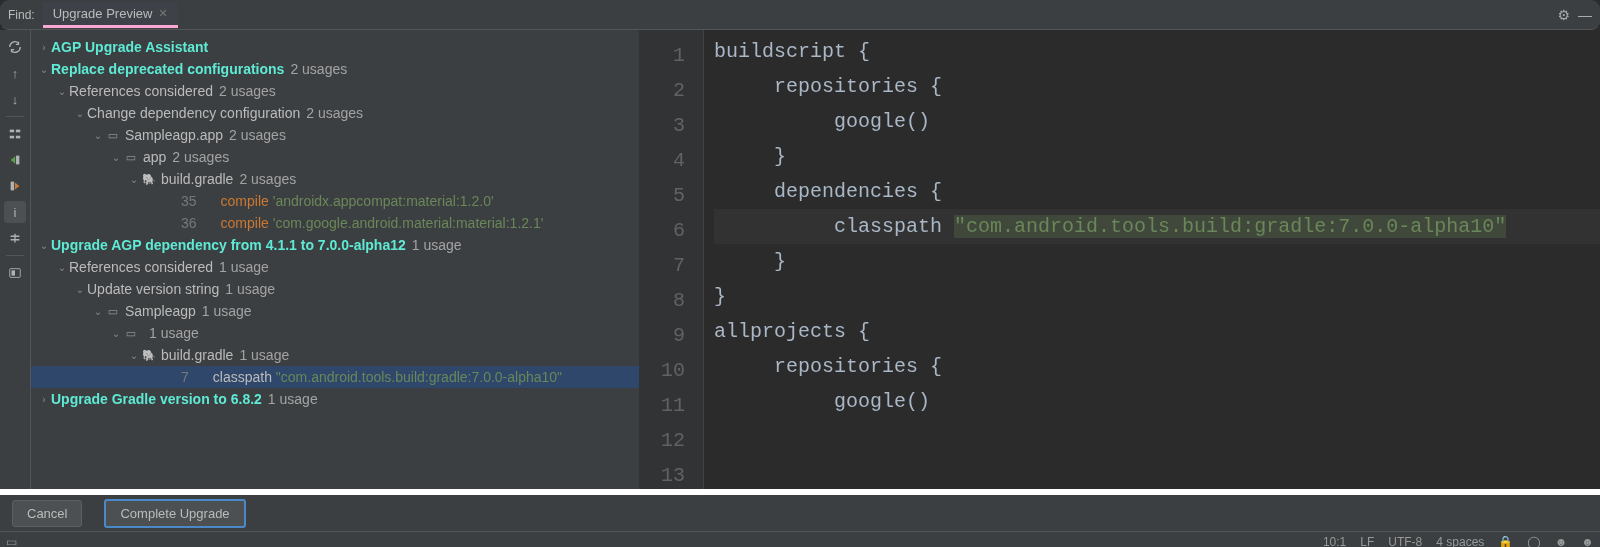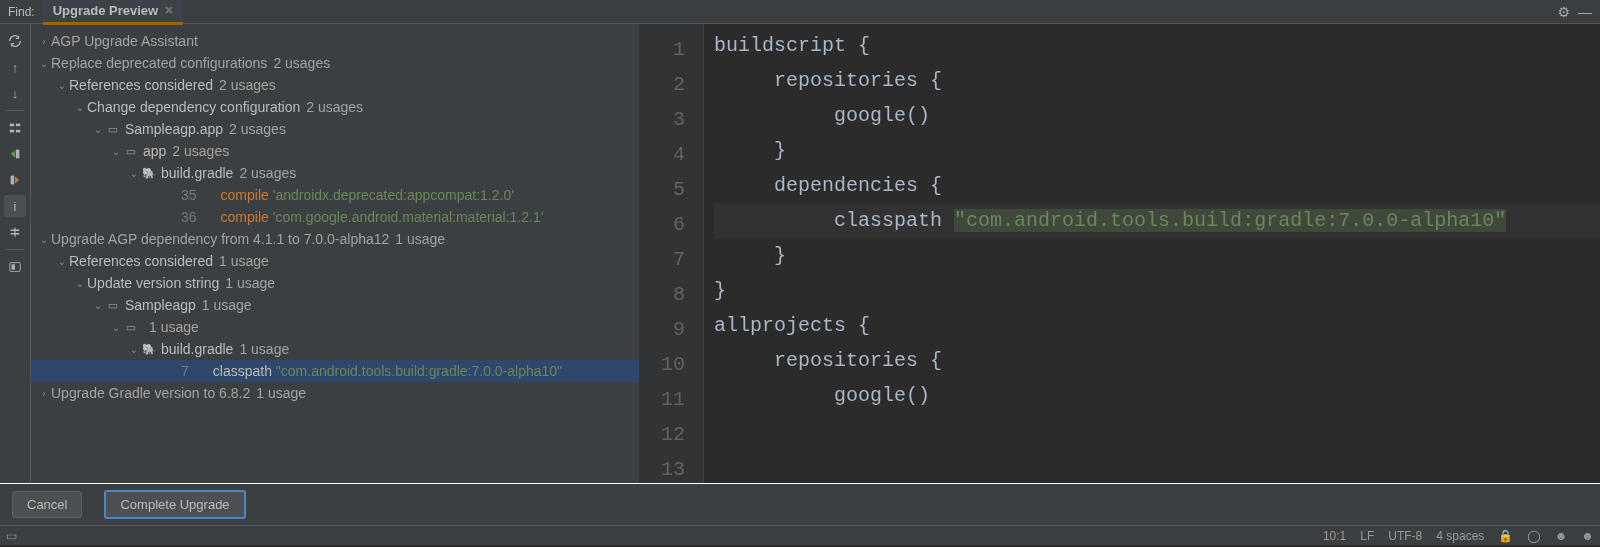--- a/index.html
+++ b/index.html
@@ -6,38 +6,38 @@
     body {
       font-family: -apple-system, "Segoe UI", Arial, sans-serif;
       background: #2b2b2b;
       color: #bbbbbb;
       font-size: 13px;
       overflow: hidden;
       width: 1600px;
       height: 547px;
     }
     .find-bar {
-      height: 24px;
+      height: 30px;
       background: #3c3f41;
       display: flex;
       align-items: center;
       border-bottom: 1px solid #515658;
       position: relative;
+      border-radius: 9px;
     }
     .find-label { padding: 0 8px; color: #bbbbbb; font-size: 12px; }
     .tab {
       padding: 4px 10px;
       background: rgba(70, 80, 100, 0.2);
       color: #bbbbbb;
-      border-bottom: 3px solid #a16207;
+      border-bottom: 3px solid #f9a8d4;
       font-size: 13px;
       display: flex;
       align-items: center;
       gap: 6px;
-      font-weight: bold;
     }
     .tab .close-x { color: #777; font-size: 11px; }
     .gear { margin-left: auto; margin-right: 8px; color: #aaa; font-size: 14px; }
     .minimize { margin-right: 8px; color: #aaa; font-size: 14px; }
 
     .main-area {
       display: flex;
       height: calc(100% - 26px - 20px - 42px);
     }
     .left-gutter {
@@ -78,21 +78,21 @@
     .tree-row.selected { background: #2f476a; }
     .chev {
       width: 14px;
       display: inline-block;
       text-align: center;
       color: #888;
       font-size: 10px;
     }
     .icon-s { width: 16px; height: 16px; display: inline-flex; align-items: center; justify-content: center; margin-right: 4px; font-size: 11px; }
     .icon-folder { color: #87939a; }
-    .bold-white { color: #a3a3a3; font-weight: 400; }
+    .bold-white { color: #5eead4; font-weight: 700; }
     .txt-normal { color: #bbbbbb; }
     .txt-dim { color: #a3a3a3; margin-left: 6px; }
     .txt-lineno { color: #787878; margin-right: 24px; }
     .txt-kw { color: #cc7832; }
     .txt-str { color: #6a8759; }
 
     .editor-area {
       flex: 1;
       display: flex;
       background: #2b2b2b;
@@ -115,21 +115,21 @@
     .current-line { background: #323232; }
     .hl-change { background: rgba(106, 135, 89, 0.25); }
     .hl-delete { background: rgba(120, 110, 60, 0.45); text-decoration: line-through; text-decoration-color: rgba(200,100,100,0.6); }
     .tok-str { color: #6a8759; }
     .tok-fn { color: #a9b7c6; }
     .tok-punct { color: #a9b7c6; }
 
     .button-bar {
       height: 42px;
       background: #3c3f41;
-      border-top: 1px solid #ffffff;
+      border-top: 6px solid #ffffff;
       display: flex;
       align-items: center;
       padding: 0 12px;
       gap: 10px;
     }
     .btn {
       background: #4c5052;
       border: 1px solid #5e6060;
       color: #bbbbbb;
       padding: 5px 14px;
@@ -247,21 +247,21 @@
     <div class="tree-row" style="padding-left:96px">
       <span class="chev">⌄</span>
       <span class="icon-s">🐘</span>
       <span class="txt-normal">build.gradle</span>
       <span class="txt-dim">2 usages</span>
     </div>
     <div class="tree-row" style="padding-left:150px">
       <span class="txt-lineno">35</span>
       <span class="txt-kw">compile</span>
       <span>&nbsp;</span>
-      <span class="txt-str">'androidx.deprecated:appcompat:1.2.0'</span>
+      <span class="txt-str">'androidx.appcompat:material:1.2.0'</span>
     </div>
     <div class="tree-row" style="padding-left:150px">
       <span class="txt-lineno">36</span>
       <span class="txt-kw">compile</span>
       <span>&nbsp;</span>
       <span class="txt-str">'com.google.android.material:material:1.2.1'</span>
     </div>
 
     <div class="tree-row" style="padding-left:6px">
       <span class="chev">⌄</span>

